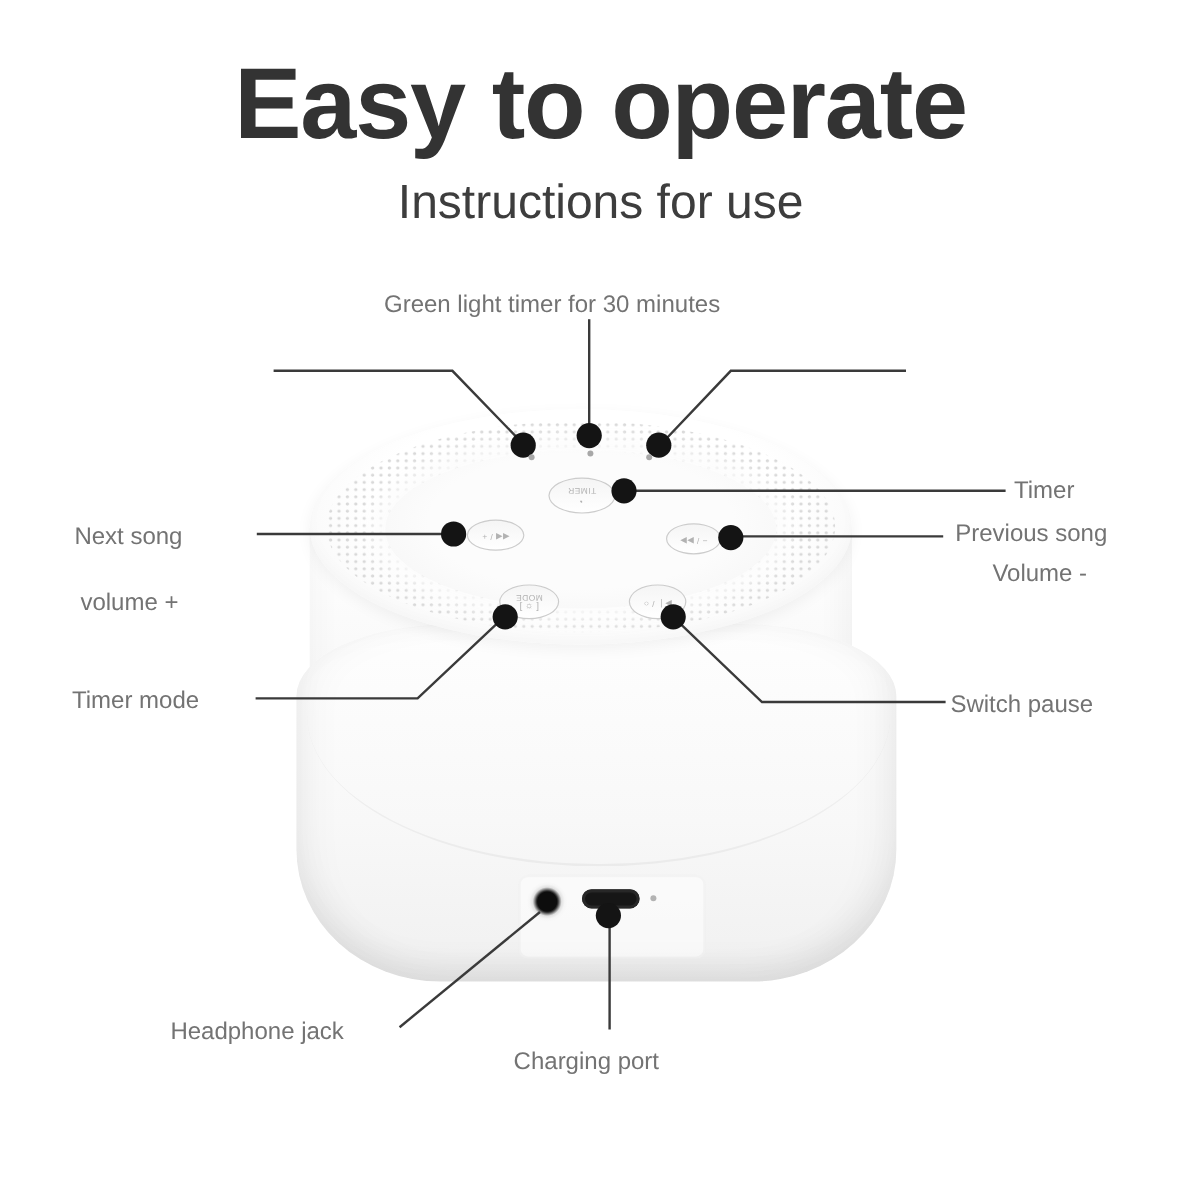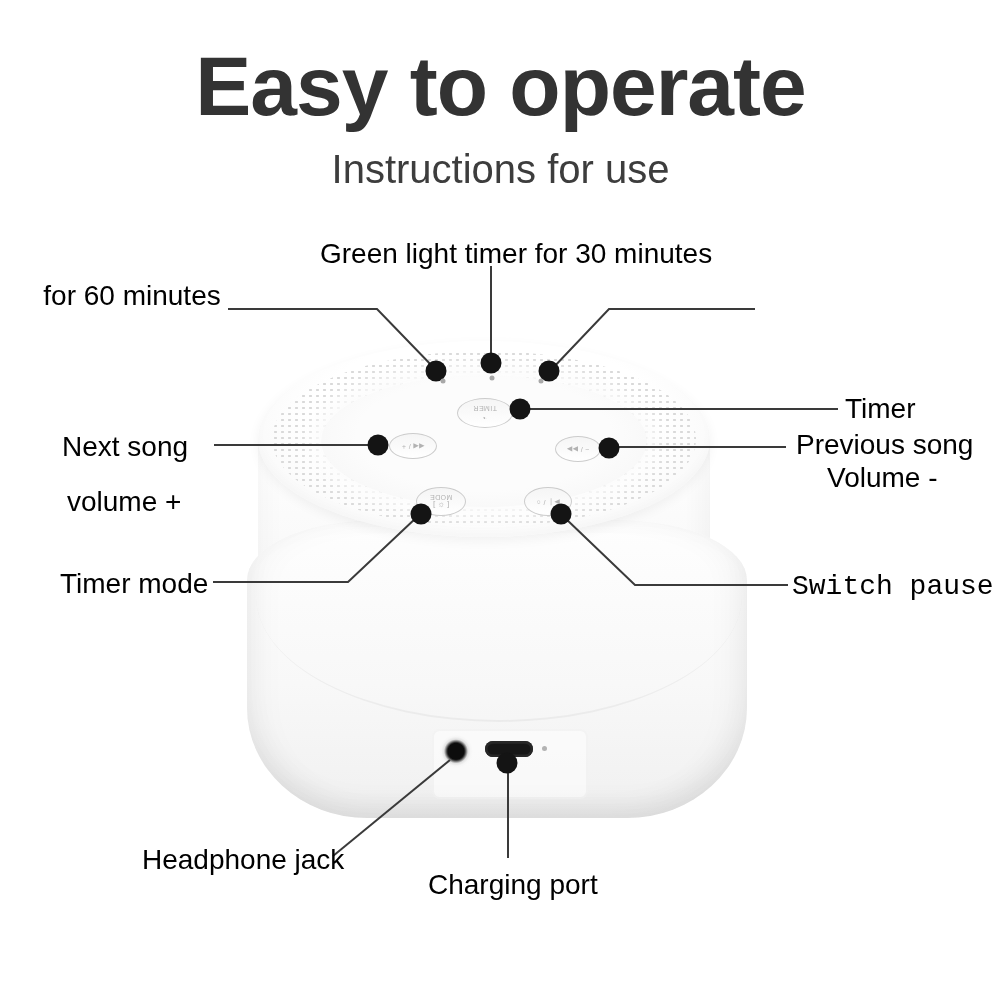--- a/index.html
+++ b/index.html
@@ -11,32 +11,32 @@
   
   .title{
     left:0;top:40px;width:1001px;text-align:center;
     font-size:84px;font-weight:700;color:#333333;letter-spacing:-1px;line-height:1.1;
   }
   .subtitle{
     left:0;top:147px;width:1001px;text-align:center;
     font-size:40px;font-weight:400;color:#3d3d3d;letter-spacing:0px;
   }
   
-  .lbl{font-size:28px;color:#000000;white-space:nowrap;line-height:28px;}
+  .lbl{font-size:20px;color:#737373;white-space:nowrap;line-height:28px;}
   .lbl2{line-height:30px;}
   .lbl-green{left:320px;top:240px;}
   .lbl-blue{left:38px;top:281px;width:188px;text-align:center;}
   .lbl-red{right:59px;top:285px;text-align:right;}
   .lbl-timer{left:845px;top:395px;}
   .lbl-next{left:62px;top:433px;}
   .lbl-prev{left:796px;top:431px;}
   .lbl-volminus{left:827px;top:464px;}
   .lbl-volplus{left:67px;top:488px;}
   .lbl-lightmode{left:60px;top:570px;}
-  .lbl-switchpause{left:792px;top:573px;font-family:Liberation Mono, monospace;}
+  .lbl-switchpause{left:792px;top:573px;}
   .lbl-headphone{left:142px;top:846px;}
   .lbl-charging{left:428px;top:871px;}
   
   .device-mid{
     left:258px;top:440px;width:452px;height:190px;
     background:linear-gradient(180deg,#ffffff, #f8f8f8 70%, #f4f4f4);
     border-radius:0 0 60px 60px;
     box-shadow:inset 10px 0 22px rgba(0,0,0,0.025), inset -10px 0 22px rgba(0,0,0,0.035);
   }
   .device-base{
@@ -160,21 +160,20 @@
     <g fill="#a8a8a8">
       <circle cx="443" cy="381" r="2.5"></circle>
       <circle cx="492" cy="378" r="2.5"></circle>
       <circle cx="541" cy="381" r="2.5"></circle>
     </g>
   </svg>
 
   <div class="abs lbl lbl-green">Green light timer for 30 minutes</div>
 
   <div class="abs lbl lbl2 lbl-blue">
-    <div>for 60 minutes</div>
   </div>
 
   <div class="abs lbl lbl2 lbl-red">
   </div>
 
   <div class="abs lbl lbl-timer">Timer</div>
   <div class="abs lbl lbl-next">Next song</div>
   <div class="abs lbl lbl-prev">Previous song</div>
   <div class="abs lbl lbl-volminus">Volume -</div>
   <div class="abs lbl lbl-volplus">volume +</div>

